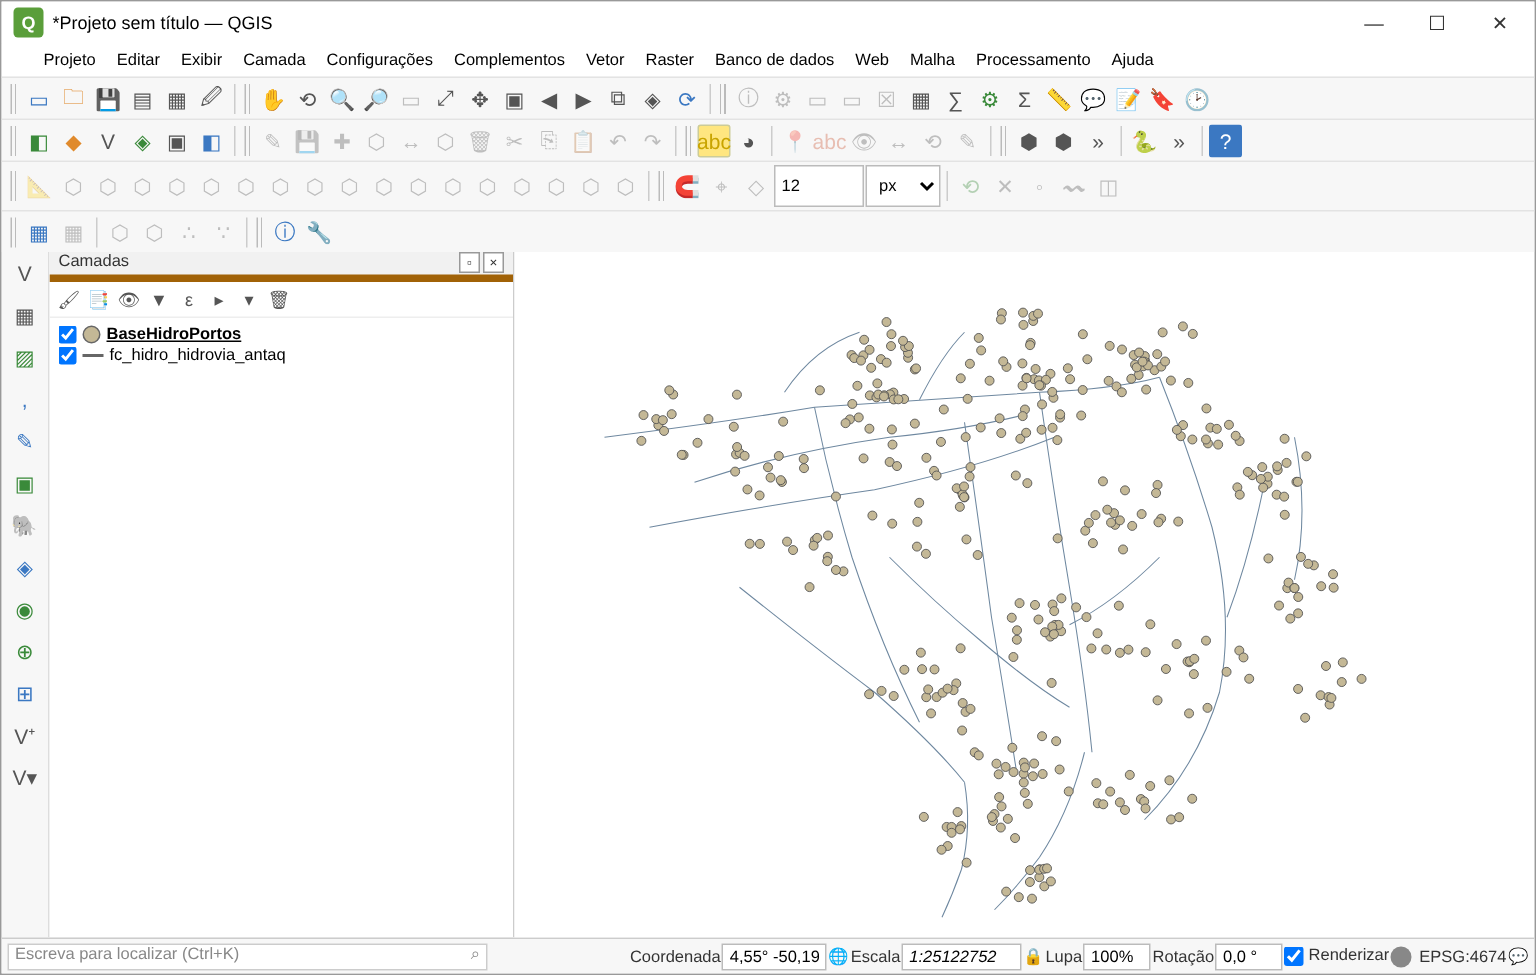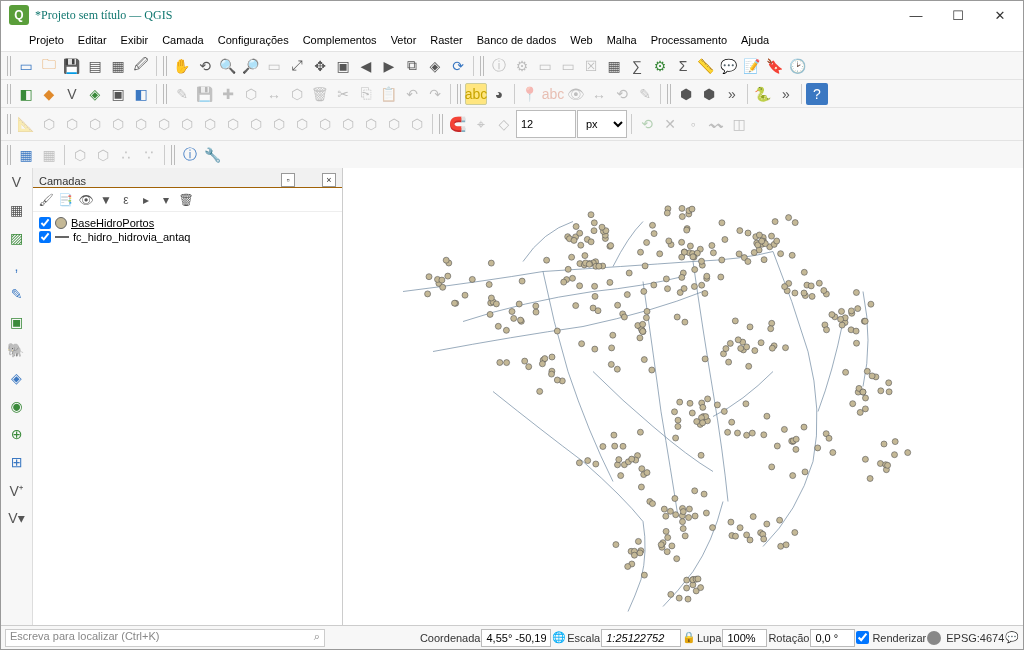--- a/index.html
+++ b/index.html
@@ -1,21 +1,21 @@
 <!DOCTYPE html>
 <html><head>
 <meta charset="utf-8">
 <style>
 * { box-sizing: border-box; margin: 0; padding: 0; font-family: "Segoe UI", Tahoma, sans-serif; font-size: 11px; }
 body { width: 1024px; height: 650px; background: #fff; display: flex; flex-direction: column; border: 1px solid #999; overflow: hidden; }
 
 
 .titlebar { height: 28px; display: flex; align-items: center; background: #fff; padding: 0 2px; }
 .titlebar .qicon { width: 20px; height: 20px; background: #5a9e3a; border-radius: 3px; margin: 0 6px; display:flex;align-items:center;justify-content:center;color:#fff;font-weight:bold;font-size:12px; }
-.titlebar .title { flex: 1; font-size: 12px; color: #0f766e; font-family: Liberation Serif, serif; }
+.titlebar .title { flex: 1; font-size: 12px; color: #000000; }
 .titlebar .winbtn { width: 42px; height: 28px; display: flex; align-items: center; justify-content: center; font-size: 13px; color:#333; }
 
 
 .menubar { height: 22px; display: flex; align-items: center; padding: 0 22px; gap: 2px; background: #fff; }
 .menubar .menuitem { padding: 2px 6px; color: #000; cursor: default; }
 
 
 .toolrow { display: flex; align-items: center; padding: 2px 4px; background: #f7f7f7; border-top: 1px solid #e3e3e3; flex-wrap: nowrap; gap: 1px; min-height: 28px; }
 .tb { width: 22px; height: 22px; display: inline-flex; align-items: center; justify-content: center; border: 1px solid transparent; border-radius: 2px; color: #555; font-size: 14px; cursor: pointer; }
 .tb.dis { opacity: .35; cursor: default; }
@@ -25,46 +25,46 @@
 
 
 .main { flex: 1; display: flex; overflow: hidden; }
 .sidetoolbar { width: 32px; background: #f7f7f7; border-right: 1px solid #ddd; display: flex; flex-direction: column; align-items: center; padding-top: 2px; gap: 4px; }
 .sidetoolbar .tb { width: 26px; height: 24px; }
 
 .center { flex: 1; display: flex; overflow: hidden; }
 
 
 .panel { width: 310px; display: flex; flex-direction: column; background: #fff; border-right: 1px solid #ccc; }
-.panel-titlebar { height: 20px; display: flex; align-items: flex-end; padding: 0 6px; background: #f1f1f1; border-bottom: 1px solid #a16207; font-size: 11px; color: #333; gap: 25px; }
+.panel-titlebar { height: 20px; display: flex; align-items: flex-start; padding: 0 6px; background: #f1f1f1; border-bottom: 5px solid #a16207; font-size: 11px; color: #333; }
 .panel-titlebar .ptitle { flex: 1; }
 .panel-titlebar .pbtn { width: 14px; height: 14px; margin-left: 2px; border:1px solid #999; font-size:9px; display:flex;align-items:center;justify-content:center; background:#fff;}
 .panel-toolbar { height: 24px; display:flex; align-items:center; padding:0 4px; gap:2px; border-bottom:1px solid #eee; }
 .panel-toolbar .ptb { width:18px;height:18px;display:flex;align-items:center;justify-content:center;font-size:12px;color:#555;}
 .layers-tree { flex:1; padding: 4px 6px; overflow:auto; }
 .layer-row { display:flex; align-items:center; padding:1px 0; gap:4px; }
 .layer-row input[type=checkbox]{ width:12px;height:12px; }
 .layer-sym { width:12px;height:12px; }
 .layer-sym.point { border-radius:50%; background:#c4b896; border:1px solid #666;}
 .layer-sym.line { height:2px; width:14px; background:#666;}
 .layer-label { font-size:11px; }
-.layer-label.active { font-weight:normal; text-decoration: underline; }
+.layer-label.active { font-weight:bold; text-decoration: underline; }
 
 
 .canvas { flex:1; position:relative; background:#fff; overflow:hidden; }
 svg.map { width:100%; height:100%; }
 
 
 .statusbar { height: 24px; display:flex; align-items:center; padding:0 4px; background:#f7f7f7; border-top:1px solid #ccc; gap:1px; font-size:11px; color:#333;}
 .statusbar .search { flex: 0 0 320px; border:1px solid #ccc; height:18px; padding:0 18px 0 4px; color:#888; background:#fff; position:relative;}
 .statusbar .search::before { content:"⌕"; position:absolute; right:4px; top:0; color:#888; }
 .statusbar .lbl { white-space:nowrap; }
 .statusbar input.sf { height:18px; border:1px solid #bbb; padding:0 4px; font-size:11px; }
 .statusbar .spacer { flex:1; }
-.statusbar .chk { display:flex; align-items:center; gap:3px;}
+.statusbar .chk { display:flex; gap:3px;}
 .statusbar .crsicon { width:14px;height:14px; display:inline-block; background:#888; border-radius:50%; margin-right:2px;}
 .cell{display:flex;align-items:center;gap:3px;}
 
 
 .c-blue{color:#3b78c2;} .c-orange{color:#e08a2c;} .c-green{color:#3a8a3a;} .c-red{color:#c53;} .c-yellow{color:#c9a400;}
 </style>
 </head>
 <body>
 
 <div class="titlebar">

